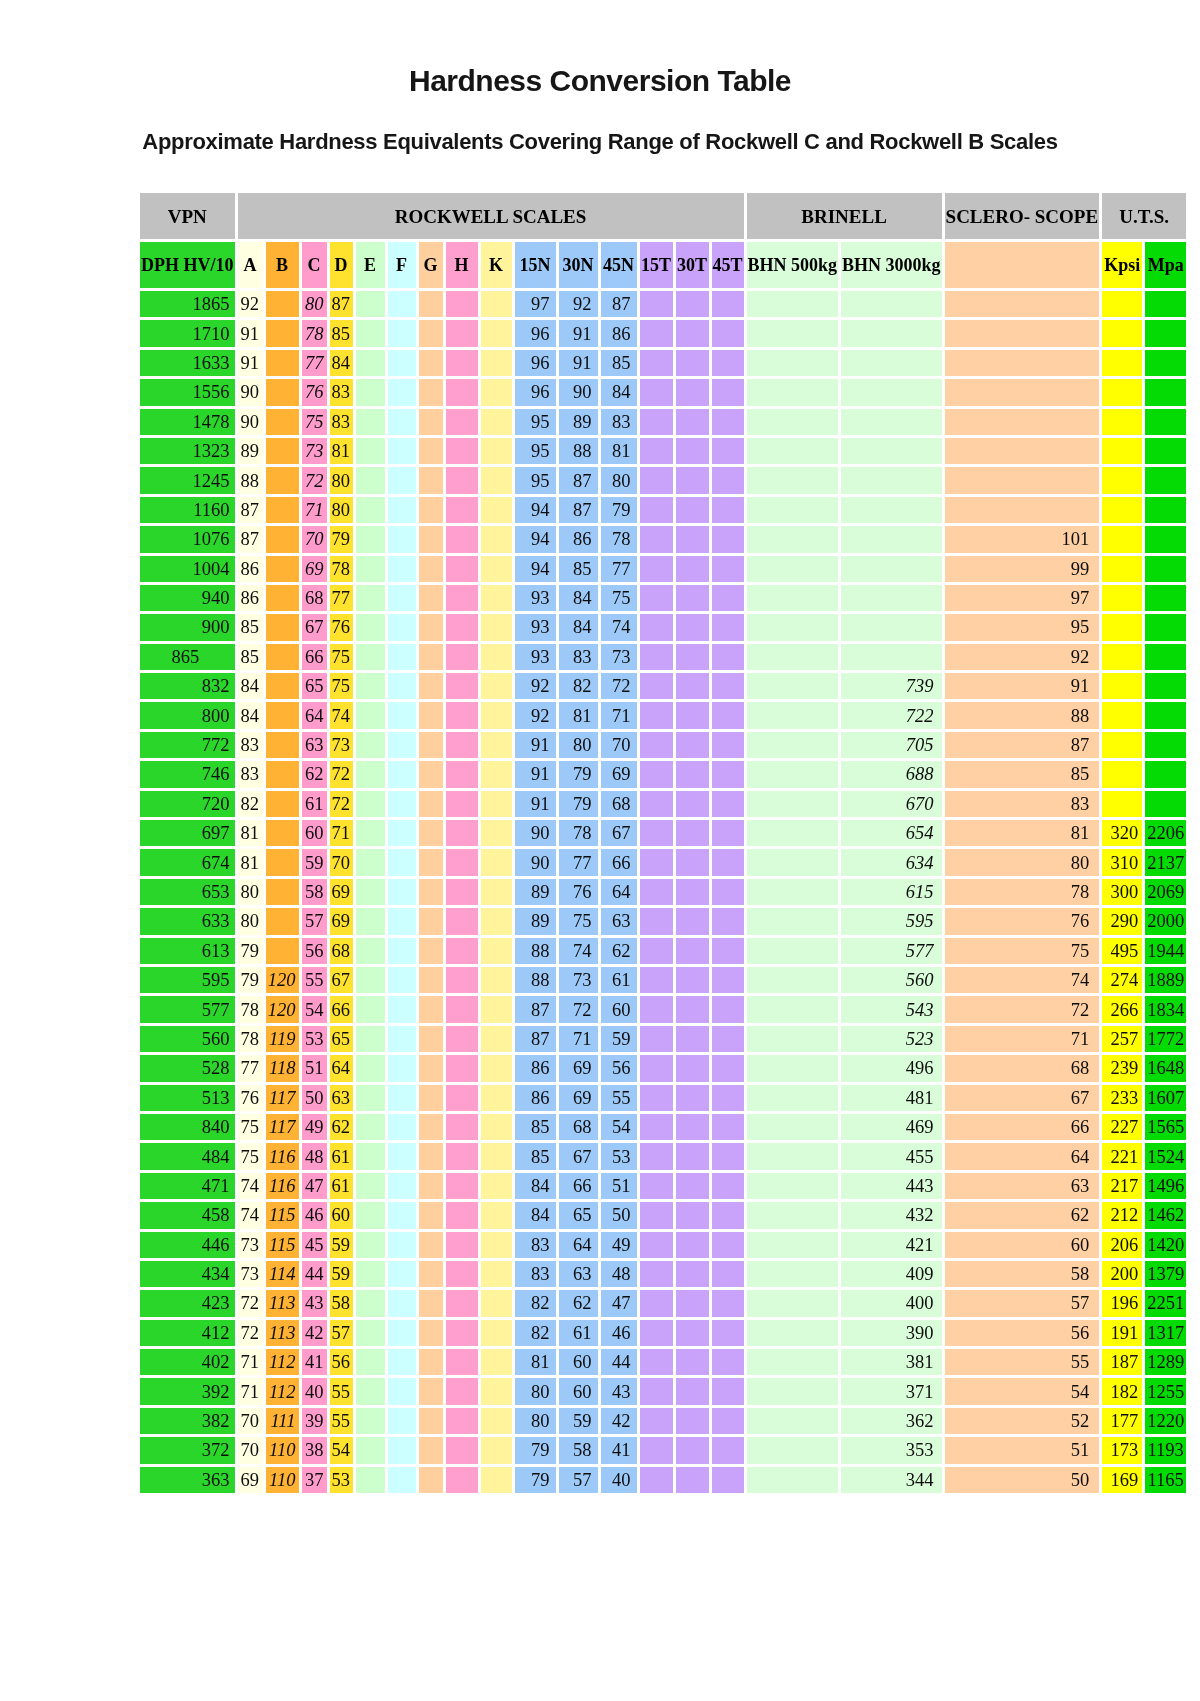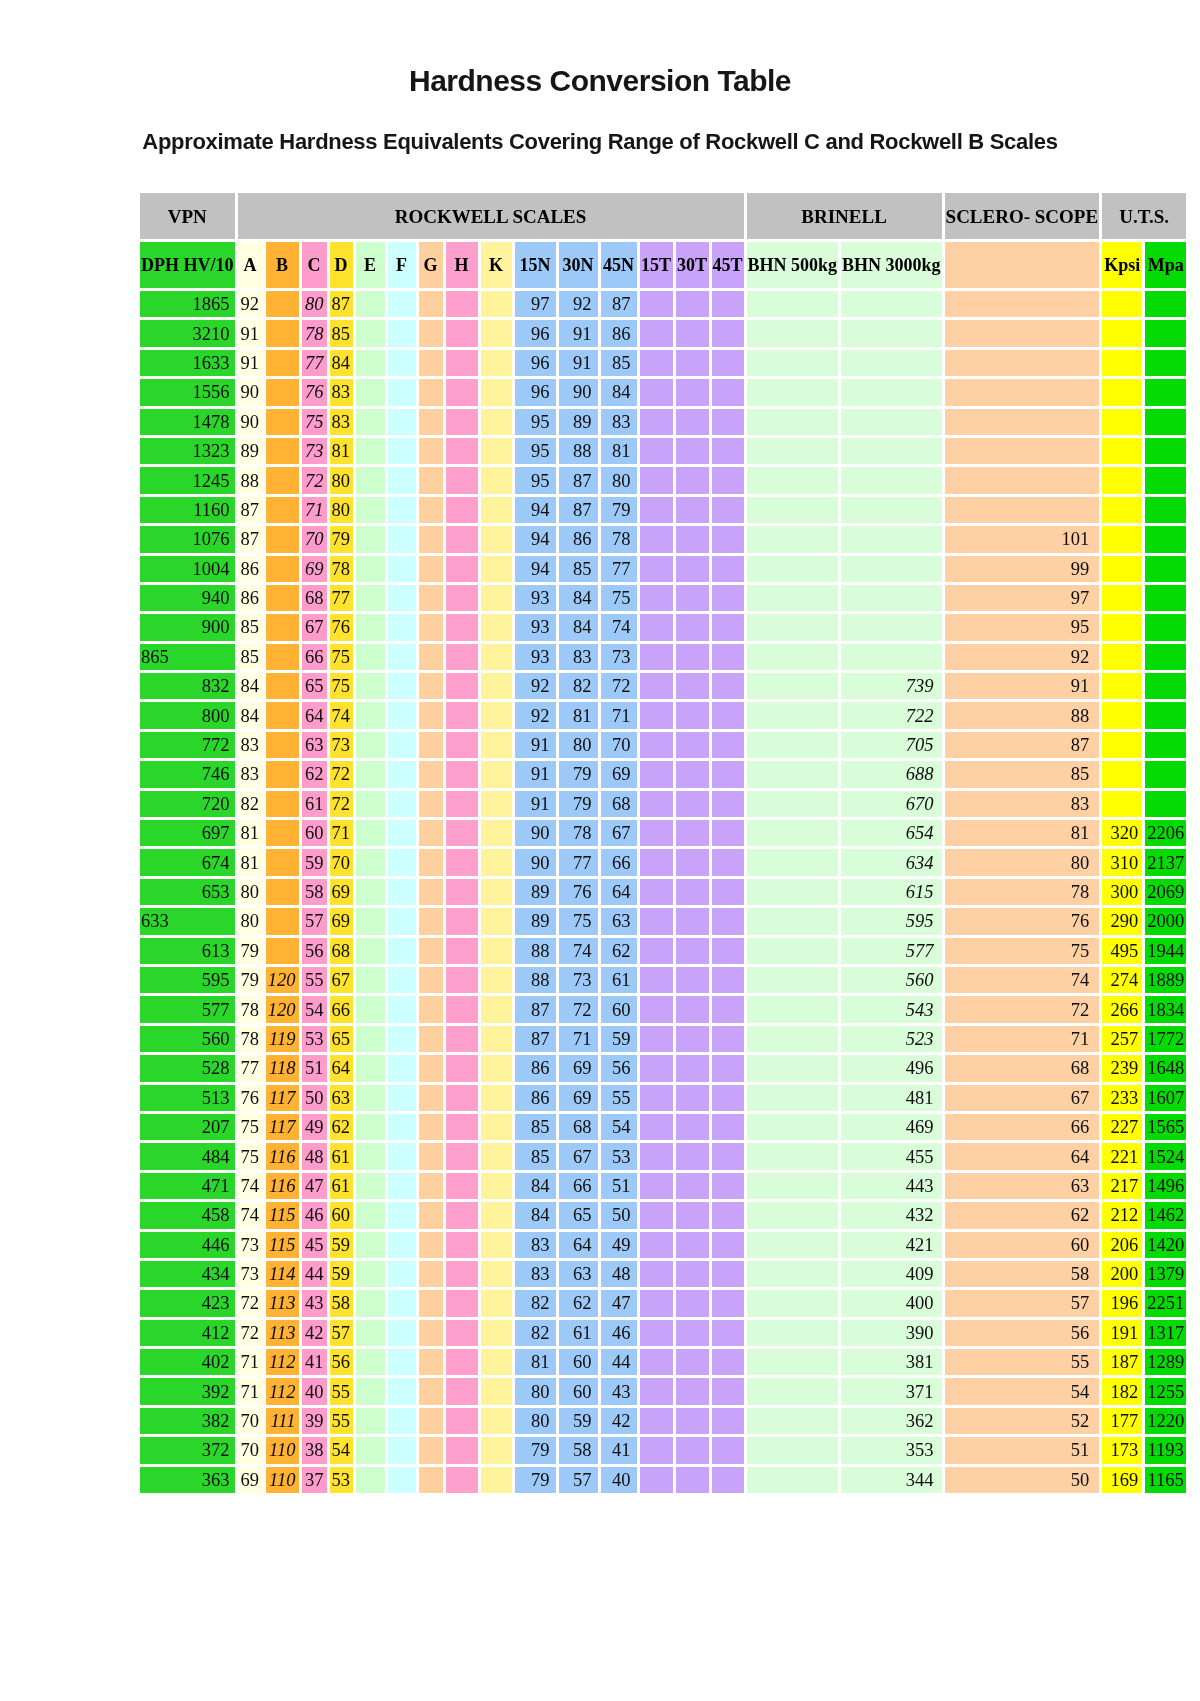--- a/index.html
+++ b/index.html
@@ -124,21 +124,21 @@
           <td style="background: rgb(201, 162, 249); text-align: center;"></td>
           <td style="background: rgb(201, 162, 249); text-align: center;"></td>
           <td style="background: rgb(201, 162, 249); text-align: center;"></td>
           <td style="background: rgb(217, 252, 217); text-align: right; padding-right: 6px;"></td>
           <td style="background: rgb(217, 252, 217); text-align: right; padding-right: 8px;"></td>
           <td style="background: rgb(255, 208, 164); text-align: right; padding-right: 10px;"></td>
           <td style="background: rgb(255, 255, 0); text-align: right; padding-right: 4px;"></td>
           <td style="background: rgb(4, 219, 4); text-align: center;"></td>
         </tr>
         <tr>
-          <td style="background: rgb(43, 214, 43); text-align: right; padding-right: 5px;">3210</td>
+          <td style="background: rgb(43, 214, 43); text-align: right; padding-right: 5px;">1710</td>
           <td style="background: rgb(255, 255, 226); text-align: left; padding-left: 3px;">91</td>
           <td style="background: rgb(255, 178, 51); text-align: right; padding-right: 3px;"></td>
           <td class="it" style="background: rgb(255, 156, 203); text-align: right; padding-right: 3px;">78</td>
           <td style="background: rgb(255, 226, 46); text-align: left; padding-left: 2px;">85</td>
           <td style="background: rgb(204, 255, 204); text-align: center;"></td>
           <td style="background: rgb(204, 255, 255); text-align: center;"></td>
           <td style="background: rgb(255, 207, 158); text-align: center;"></td>
           <td style="background: rgb(255, 159, 206); text-align: center;"></td>
           <td style="background: rgb(255, 244, 156); text-align: center;"></td>
           <td style="background: rgb(157, 201, 249); text-align: right; padding-right: 6px;">96</td>
@@ -377,21 +377,21 @@
           <td style="background: rgb(201, 162, 249); text-align: center;"></td>
           <td style="background: rgb(201, 162, 249); text-align: center;"></td>
           <td style="background: rgb(201, 162, 249); text-align: center;"></td>
           <td style="background: rgb(217, 252, 217); text-align: right; padding-right: 6px;"></td>
           <td style="background: rgb(217, 252, 217); text-align: right; padding-right: 8px;"></td>
           <td style="background: rgb(255, 208, 164); text-align: right; padding-right: 10px;">95</td>
           <td style="background: rgb(255, 255, 0); text-align: right; padding-right: 4px;"></td>
           <td style="background: rgb(4, 219, 4); text-align: center;"></td>
         </tr>
         <tr>
-          <td style="background: rgb(43, 214, 43); text-align: left; padding-right: 5px;">865</td>
+          <td style="background: rgb(43, 214, 43); text-align: center; padding-right: 5px;">865</td>
           <td style="background: rgb(255, 255, 226); text-align: left; padding-left: 3px;">85</td>
           <td style="background: rgb(255, 178, 51); text-align: right; padding-right: 3px;"></td>
           <td style="background: rgb(255, 156, 203); text-align: right; padding-right: 3px;">66</td>
           <td style="background: rgb(255, 226, 46); text-align: left; padding-left: 2px;">75</td>
           <td style="background: rgb(204, 255, 204); text-align: center;"></td>
           <td style="background: rgb(204, 255, 255); text-align: center;"></td>
           <td style="background: rgb(255, 207, 158); text-align: center;"></td>
           <td style="background: rgb(255, 159, 206); text-align: center;"></td>
           <td style="background: rgb(255, 244, 156); text-align: center;"></td>
           <td style="background: rgb(157, 201, 249); text-align: right; padding-right: 6px;">93</td>
@@ -584,21 +584,21 @@
           <td style="background: rgb(201, 162, 249); text-align: center;"></td>
           <td style="background: rgb(201, 162, 249); text-align: center;"></td>
           <td style="background: rgb(201, 162, 249); text-align: center;"></td>
           <td style="background: rgb(217, 252, 217); text-align: right; padding-right: 6px;"></td>
           <td class="it" style="background: rgb(217, 252, 217); text-align: right; padding-right: 8px;">615</td>
           <td style="background: rgb(255, 208, 164); text-align: right; padding-right: 10px;">78</td>
           <td style="background: rgb(255, 255, 0); text-align: right; padding-right: 4px;">300</td>
           <td style="background: rgb(4, 219, 4); text-align: center;">2069</td>
         </tr>
         <tr>
-          <td style="background: rgb(43, 214, 43); text-align: left; padding-right: 5px;">633</td>
+          <td style="background: rgb(43, 214, 43); text-align: right; padding-right: 5px;">633</td>
           <td style="background: rgb(255, 255, 226); text-align: left; padding-left: 3px;">80</td>
           <td style="background: rgb(255, 178, 51); text-align: right; padding-right: 3px;"></td>
           <td style="background: rgb(255, 156, 203); text-align: right; padding-right: 3px;">57</td>
           <td style="background: rgb(255, 226, 46); text-align: left; padding-left: 2px;">69</td>
           <td style="background: rgb(204, 255, 204); text-align: center;"></td>
           <td style="background: rgb(204, 255, 255); text-align: center;"></td>
           <td style="background: rgb(255, 207, 158); text-align: center;"></td>
           <td style="background: rgb(255, 159, 206); text-align: center;"></td>
           <td style="background: rgb(255, 244, 156); text-align: center;"></td>
           <td style="background: rgb(157, 201, 249); text-align: right; padding-right: 6px;">89</td>
@@ -745,21 +745,21 @@
           <td style="background: rgb(201, 162, 249); text-align: center;"></td>
           <td style="background: rgb(201, 162, 249); text-align: center;"></td>
           <td style="background: rgb(201, 162, 249); text-align: center;"></td>
           <td style="background: rgb(217, 252, 217); text-align: right; padding-right: 6px;"></td>
           <td style="background: rgb(217, 252, 217); text-align: right; padding-right: 8px;">481</td>
           <td style="background: rgb(255, 208, 164); text-align: right; padding-right: 10px;">67</td>
           <td style="background: rgb(255, 255, 0); text-align: right; padding-right: 4px;">233</td>
           <td style="background: rgb(4, 219, 4); text-align: center;">1607</td>
         </tr>
         <tr>
-          <td style="background: rgb(43, 214, 43); text-align: right; padding-right: 5px;">207</td>
+          <td style="background: rgb(43, 214, 43); text-align: right; padding-right: 5px;">840</td>
           <td style="background: rgb(255, 255, 226); text-align: left; padding-left: 3px;">75</td>
           <td class="it" style="background: rgb(255, 178, 51); text-align: right; padding-right: 3px;">117</td>
           <td style="background: rgb(255, 156, 203); text-align: right; padding-right: 3px;">49</td>
           <td style="background: rgb(255, 226, 46); text-align: left; padding-left: 2px;">62</td>
           <td style="background: rgb(204, 255, 204); text-align: center;"></td>
           <td style="background: rgb(204, 255, 255); text-align: center;"></td>
           <td style="background: rgb(255, 207, 158); text-align: center;"></td>
           <td style="background: rgb(255, 159, 206); text-align: center;"></td>
           <td style="background: rgb(255, 244, 156); text-align: center;"></td>
           <td style="background: rgb(157, 201, 249); text-align: right; padding-right: 6px;">85</td>

